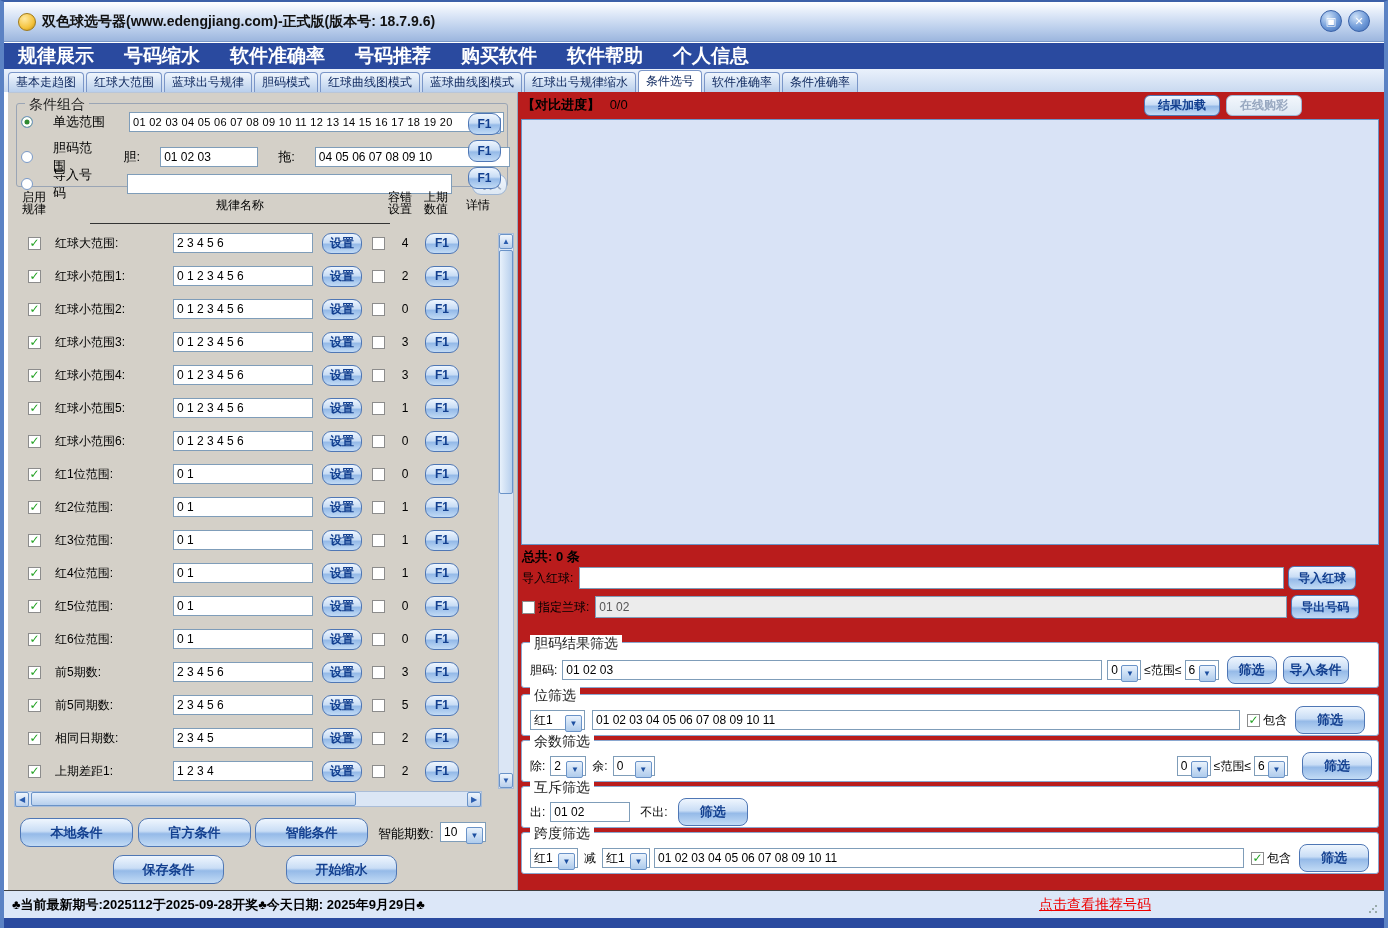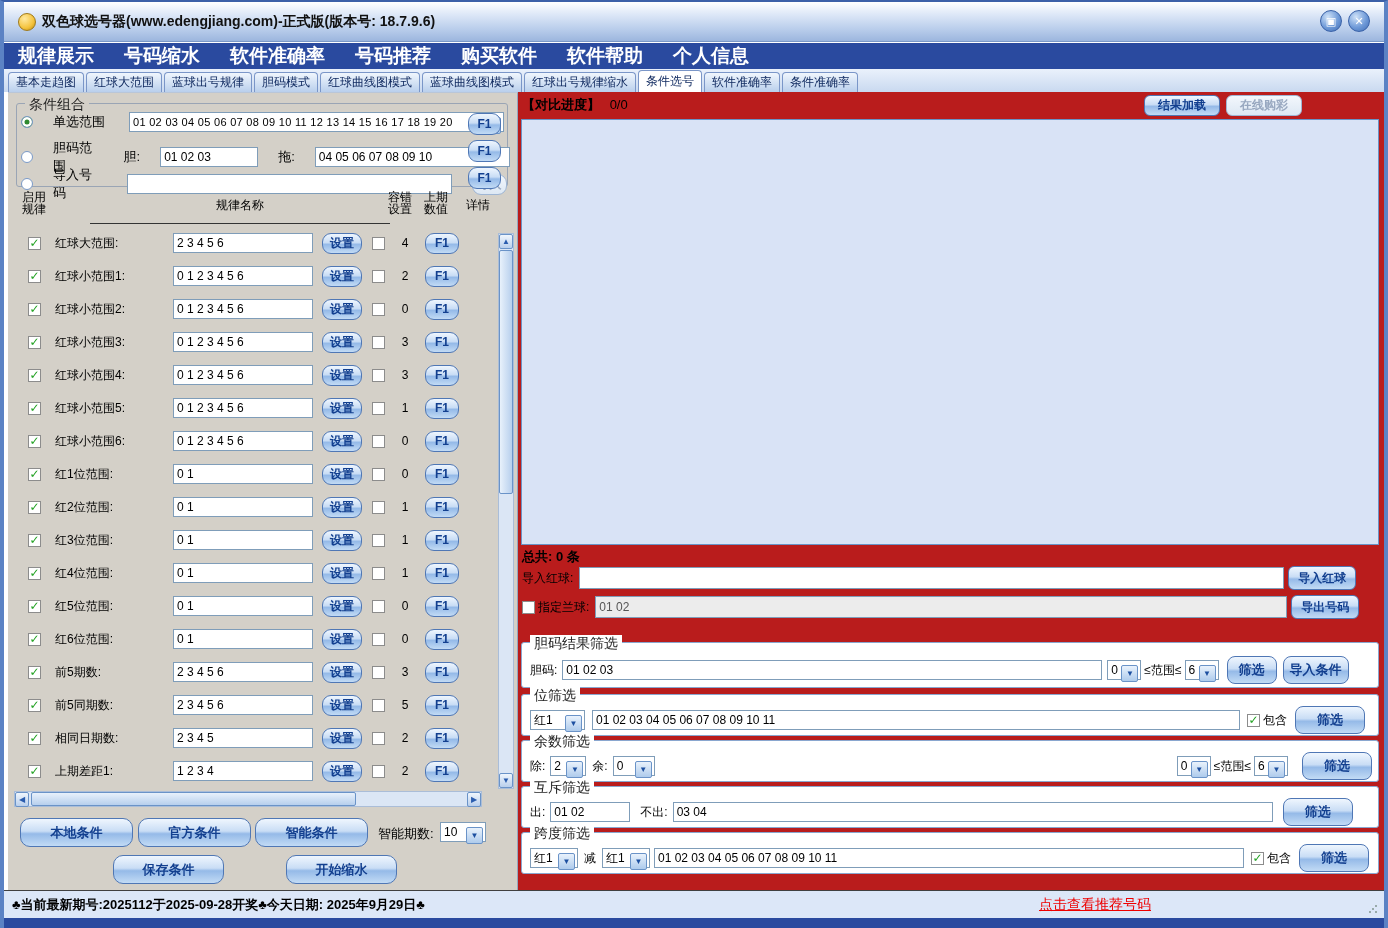--- a/index.html
+++ b/index.html
@@ -471,21 +471,20 @@
         <button class="btn btn-filter" style="margin-left:14px;">筛选</button>
       </div>
     </div>
 
     <div class="groupbox gb-white" style="left:3px; top:678px; width:858px; height:42px;">
       <span class="gb-title">互斥筛选</span>
       <div class="row-line" style="left:8px; top:11px; width:842px;">
         <span class="lbl">出:</span>
         <input class="txt" style="margin-left: 5px; width: 80px;" value="01 02">
         <span class="lbl" style="margin-left:10px;">不出:</span>
-        <input class="txt" style="margin-left: 5px; width: 600px;" value="03 04">
         <button class="btn btn-filter" style="margin-left:10px;">筛选</button>
       </div>
     </div>
 
     <div class="groupbox gb-white" style="left:3px; top:724px; width:858px; height:42px;">
       <span class="gb-title">跨度筛选</span>
       <div class="row-line" style="left:8px; top:11px; width:842px;">
         <div class="combo" style="width:48px;">
             <span>红1</span>
           </div>

